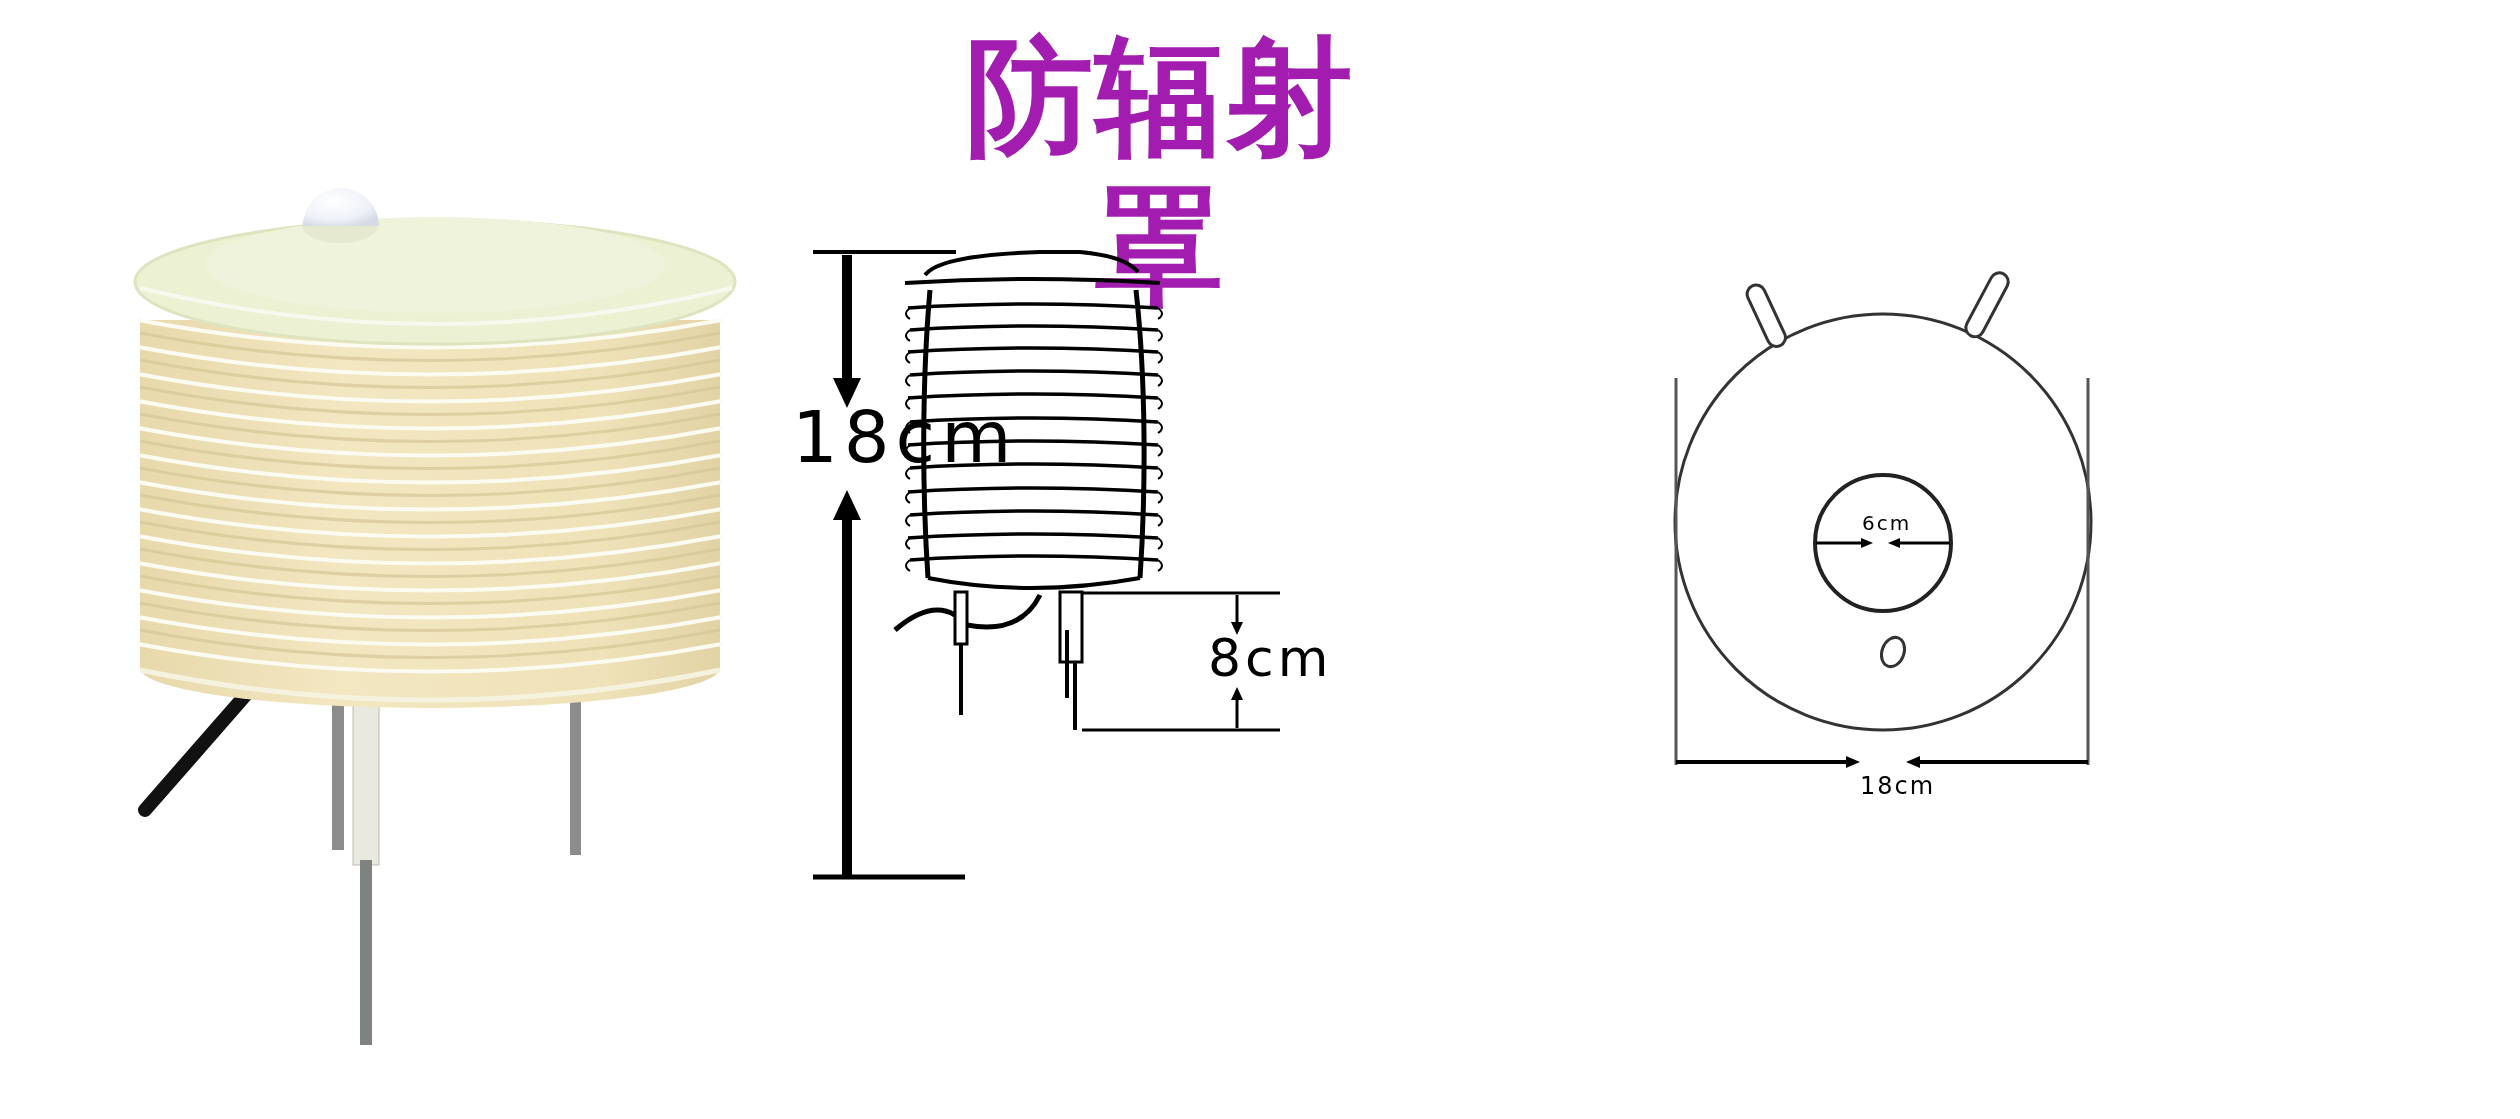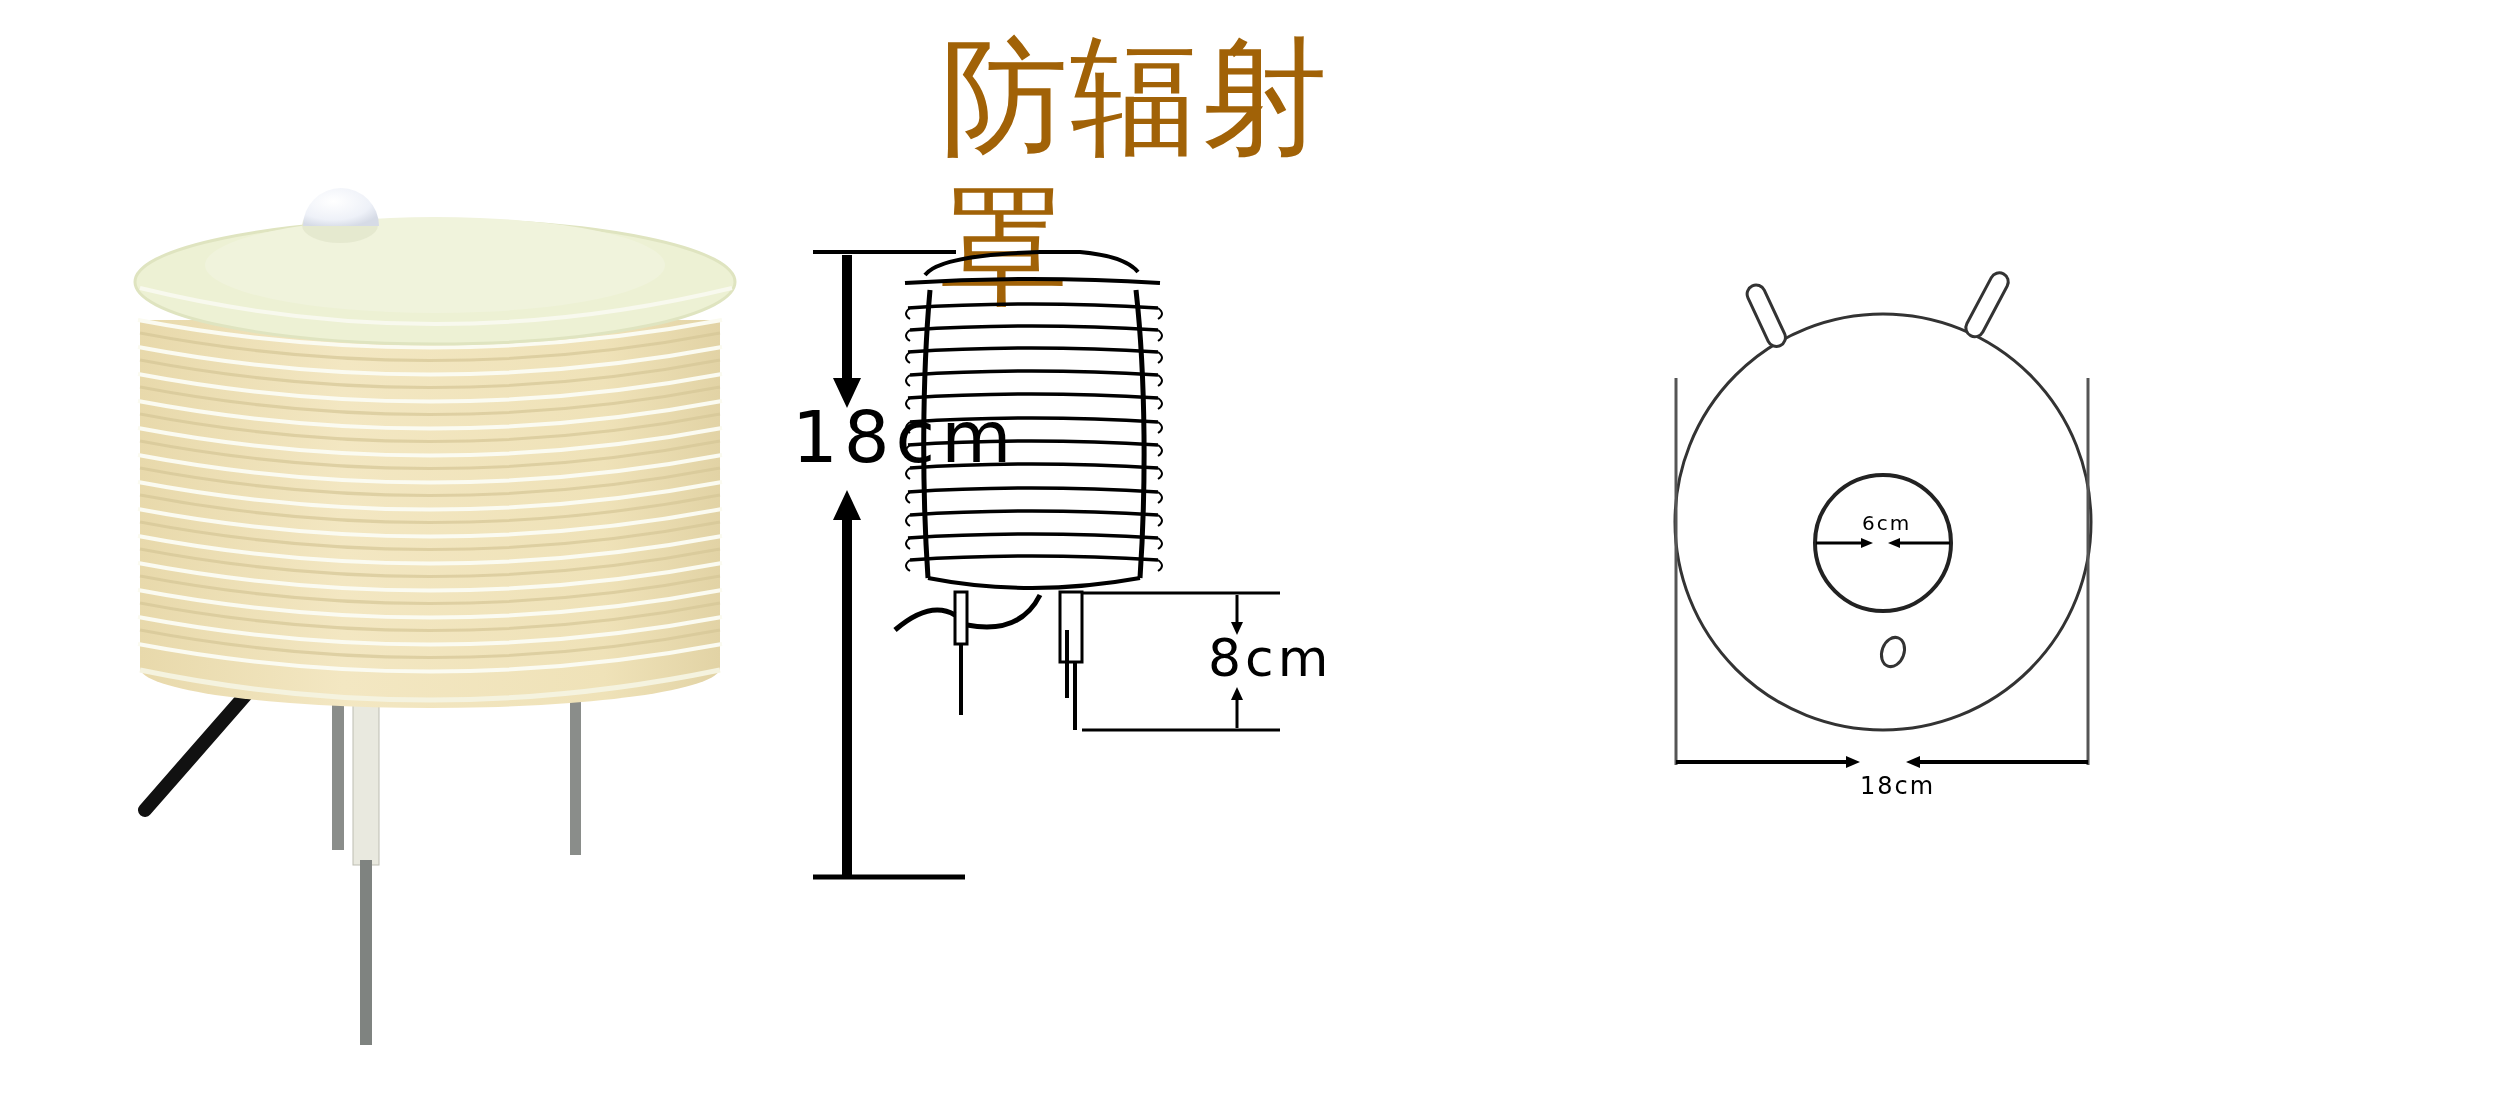--- a/index.html
+++ b/index.html
@@ -1,20 +1,20 @@
 <!DOCTYPE html>
 <html><head>
 <meta charset="utf-8">
 <style>
   html, body { margin:0; padding:0; background:#ffffff; }
   body { width:2520px; height:1119px; position:relative; overflow:hidden;
          font-family:"DejaVu Sans", "Liberation Sans", sans-serif; }
-  .title { position:absolute; left:940px; top:22px; width:440px; text-align:left;
-           font-size:128px; line-height:150px; color:#a16207; letter-spacing:2px;
-           font-family:"DejaVu Sans", sans-serif; }
+  .title { position:absolute; left:940px; top:22px; width:440px; text-align:center;
+           font-size:128px; line-height:150px; color:#a21caf; letter-spacing:2px;
+           font-family:"DejaVu Sans", sans-serif;font-weight:bold; }
   .panel { position:absolute; }
   svg text { font-family:"DejaVu Sans", "Liberation Sans", sans-serif; }
 </style>
 </head>
 <body>
 
 <div class="title">防辐射罩</div>
 
 <div class="panel" style="left:100px;top:170px;width:640px;height:900px;">
   <svg width="640" height="900" viewBox="0 0 640 900">

